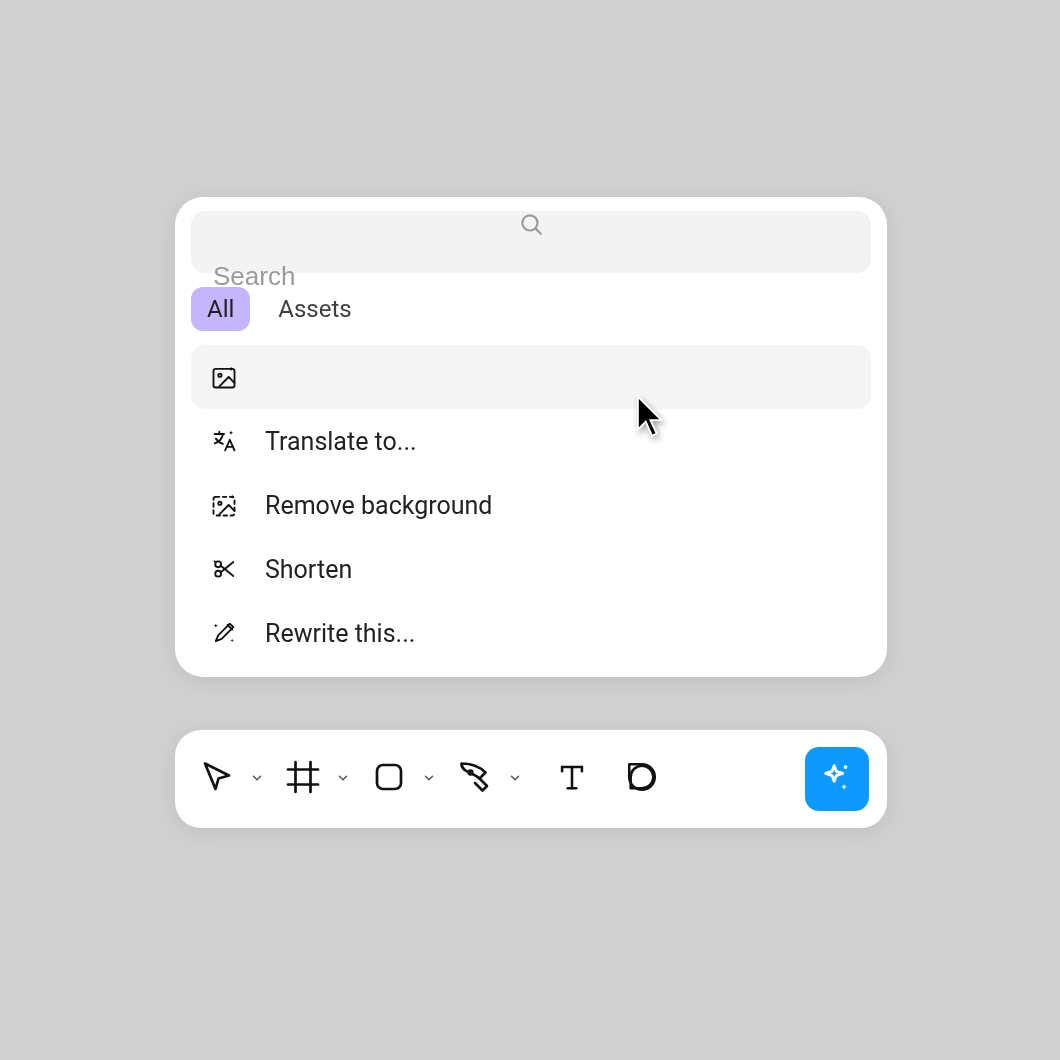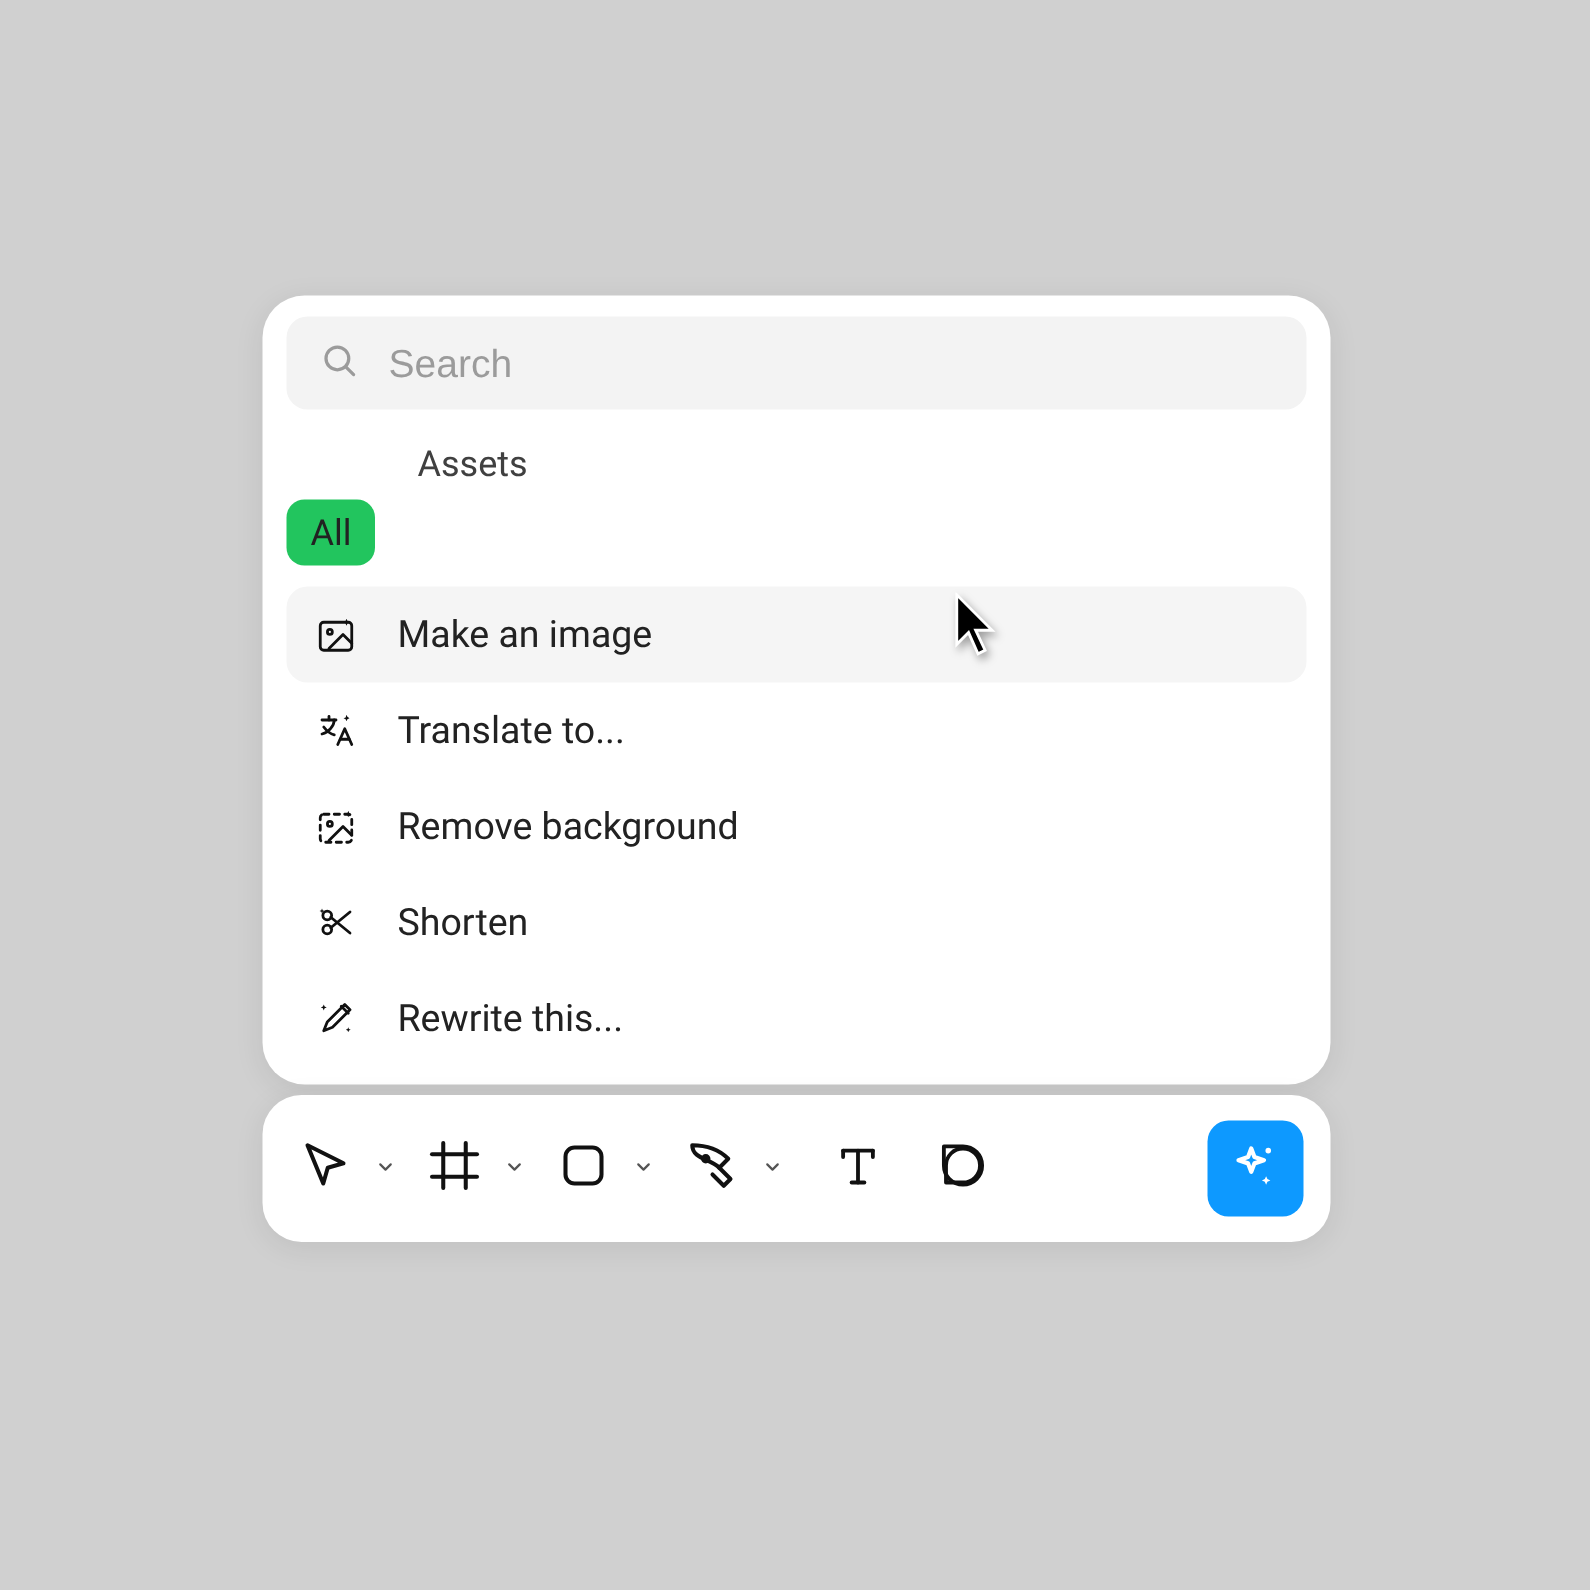--- a/index.html
+++ b/index.html
@@ -23,20 +23,21 @@
   }
   .search-row {
     margin: 14px 16px 10px 16px;
     background: #f3f3f3;
     border-radius: 14px;
     height: 62px;
     display: flex;
     align-items: center;
     padding: 0 22px;
     gap: 20px;
+    flex-direction: column;
   }
   .search-row svg { flex: 0 0 auto; }
   .search-input {
     border: none;
     outline: none;
     background: transparent;
     font-size: 26px;
     color: #222;
     width: 100%;
     caret-color: #222;
@@ -48,23 +49,22 @@
     padding: 4px 16px 14px 16px;
   }
   .tab {
     font-size: 24px;
     padding: 8px 16px;
     border-radius: 12px;
     color: #404040;
     cursor: default;
   }
   .tab.active {
-    background: #22c55e;
+    background: #c4b5fd;
     color: #222;
-    margin-top: 46px;
   }
   .menu-list {
     display: flex;
     flex-direction: column;
     padding: 0 16px;
     gap: 0;
   }
   .menu-item {
     display: flex;
     align-items: center;
@@ -160,21 +160,20 @@
 
     <div class="menu-item hovered">
       <span class="icon-slot">
         <svg width="28" height="28" viewBox="0 0 24 24" fill="none" stroke="#111" stroke-width="1.6" stroke-linecap="round" stroke-linejoin="round">
           <rect x="3" y="5" width="18" height="16" rx="2"></rect>
           <circle cx="8.5" cy="10.5" r="1.4"></circle>
           <path d="M21 17l-5-5-8 8"></path>
           <path d="M18 3l.6 1.4L20 5l-1.4.6L18 7l-.6-1.4L16 5l1.4-.6L18 3z" fill="#111" stroke="none"></path>
         </svg>
       </span>
-      <span>Make an image</span>
     </div>
 
     <div class="menu-item">
       <span class="icon-slot">
         <svg width="28" height="28" viewBox="0 0 24 24" fill="none" stroke="#111" stroke-width="1.6" stroke-linecap="round" stroke-linejoin="round">
           <path d="M4 6h8"></path>
           <path d="M8 4v2"></path>
           <path d="M11 6c0 3-3 7-7 8"></path>
           <path d="M5 10c1.5 2 4 4 6 4.5"></path>
           <path d="M13 20l4-9 4 9"></path>

